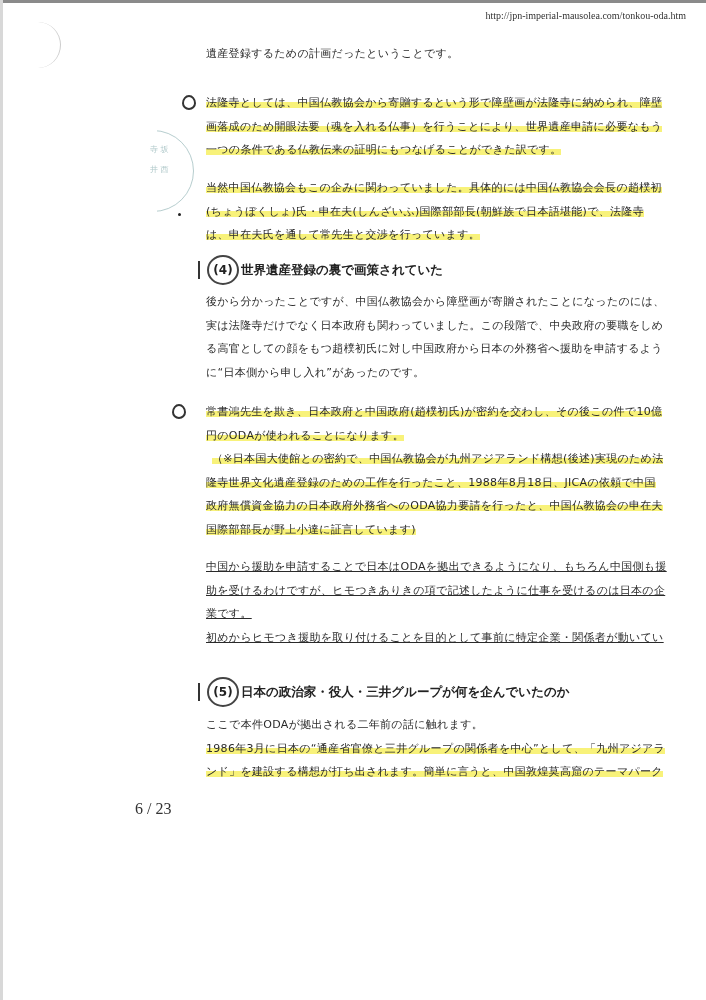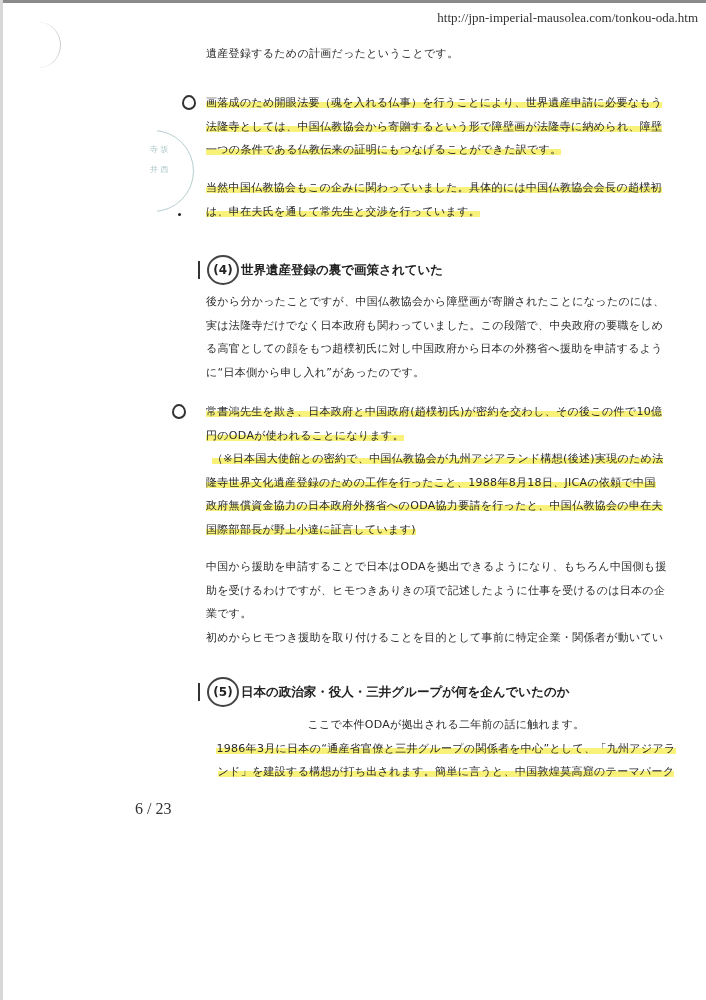--- a/index.html
+++ b/index.html
@@ -3,22 +3,22 @@
   <meta charset="utf-8">
   <style>
     html, body { margin: 0; padding: 0; }
     body {
       width: 706px; height: 1000px; background: #ffffff; position: relative; overflow: hidden;
       font-family: "DejaVu Sans", "Liberation Sans", sans-serif; color: #2a2a2a;
     }
     .topbar { position: absolute; left: 0; top: 0; width: 706px; height: 3px; background: #8a8a8a; }
     .leftedge { position: absolute; left: 0; top: 0; width: 3px; height: 1000px; background: #d8d8d8; }
     .url {
-      position: absolute; right: 8px; top: 10px;
-      font-family: "Liberation Serif", "DejaVu Serif", serif; font-size: 13px; color: #333;
+      position: absolute; right: 20px; top: 10px;
+      font-family: "Liberation Serif", "DejaVu Serif", serif; font-size: 10px; color: #333;
     }
     .arc {
       position: absolute; left: 20px; top: 22px; width: 40px; height: 46px;
       border-right: 1.5px solid #b8b8b8; border-radius: 0 40px 40px 0; opacity: 0.7;
     }
     .stamp {
       position: absolute; left: 112px; top: 130px; width: 80px; height: 80px;
       border: 1.5px solid #7aa4a6; border-radius: 50%; opacity: 0.55;
       clip-path: inset(0 0 0 55%);
     }
@@ -63,27 +63,28 @@
 <div class="stamp"></div>
 <div class="stamp-chars">寺 坂 井 西</div>
 <div class="dot"></div>
 
 <div class="p" style="top:42px;">
   <div><span>遺産登録するための計画だったということです。</span></div>
 </div>
 
 <span class="marker" style="left:182px; top:95px;"></span>
 <div class="p" style="top:91px;">
+  <div><span class="hl">法隆寺としては、中国仏教協会から寄贈するという形で障壁画が法隆寺に納められ、障壁</span></div>
   <div><span class="hl">画落成のため開眼法要（魂を入れる仏事）を行うことにより、世界遺産申請に必要なもう</span></div>
-  <div><span class="hl">法隆寺としては、中国仏教協会から寄贈するという形で障壁画が法隆寺に納められ、障壁</span></div>
   <div><span class="hl">一つの条件である仏教伝来の証明にもつなげることができた訳です。</span></div>
 </div>
 
 <div class="p" style="top:176px;">
   <div><span class="hl">当然中国仏教協会もこの企みに関わっていました。具体的には中国仏教協会会長の趙樸初</span></div>
+  <div><span class="hl">(ちょうぼくしょ)氏・申在夫(しんざいふ)国際部部長(朝鮮族で日本語堪能)で、法隆寺</span></div>
   <div><span class="hl">は、申在夫氏を通して常先生と交渉を行っています。</span></div>
 </div>
 
 <div class="heading" style="top:257px;">
   <span class="bar"></span>
   <span class="num">(4)</span>
   <span>世界遺産登録の裏で画策されていた</span>
 </div>
 
 <div class="p" style="top:290px;">
@@ -96,32 +97,32 @@
 <span class="marker" style="left:172px; top:404px;"></span>
 <div class="p" style="top:400px;">
   <div><span class="hl">常書鴻先生を欺き、日本政府と中国政府(趙樸初氏)が密約を交わし、その後この件で10億</span></div>
   <div><span class="hl">円のODAが使われることになります。</span></div>
   <div style="padding-left:6px;"><span class="hl">（※日本国大使館との密約で、中国仏教協会が九州アジアランド構想(後述)実現のため法</span></div>
   <div><span class="hl">隆寺世界文化遺産登録のための工作を行ったこと、1988年8月18日、JICAの依頼で中国</span></div>
   <div><span class="hl">政府無償資金協力の日本政府外務省へのODA協力要請を行ったと、中国仏教協会の申在夫</span></div>
   <div><span class="hl">国際部部長が野上小達に証言しています)</span></div>
 </div>
 
-<div class="p" style="top:555px;">
+<div class="p" style="top:555px;text-decoration:underline;">
   <div><span>中国から援助を申請することで日本はODAを拠出できるようになり、もちろん中国側も援</span></div>
   <div><span>助を受けるわけですが、ヒモつきありきの項で記述したように仕事を受けるのは日本の企</span></div>
   <div><span>業です。</span></div>
   <div><span>初めからヒモつき援助を取り付けることを目的として事前に特定企業・関係者が動いてい</span></div>
 </div>
 
 <div class="heading" style="top:679px;">
   <span class="bar"></span>
   <span class="num">(5)</span>
   <span>日本の政治家・役人・三井グループが何を企んでいたのか</span>
 </div>
 
-<div class="p" style="top:713px;text-align:center;">
+<div class="p" style="top:713px;">
   <div><span>ここで本件ODAが拠出される二年前の話に触れます。</span></div>
   <div><span class="hl">1986年3月に日本の“通産省官僚と三井グループの関係者を中心”として、「九州アジアラ</span></div>
   <div><span class="hl">ンド」を建設する構想が打ち出されます。簡単に言うと、中国敦煌莫高窟のテーマパーク</span></div>
 </div>
 
 <div class="pageno">6 / 23</div>
 
 </body></html>

